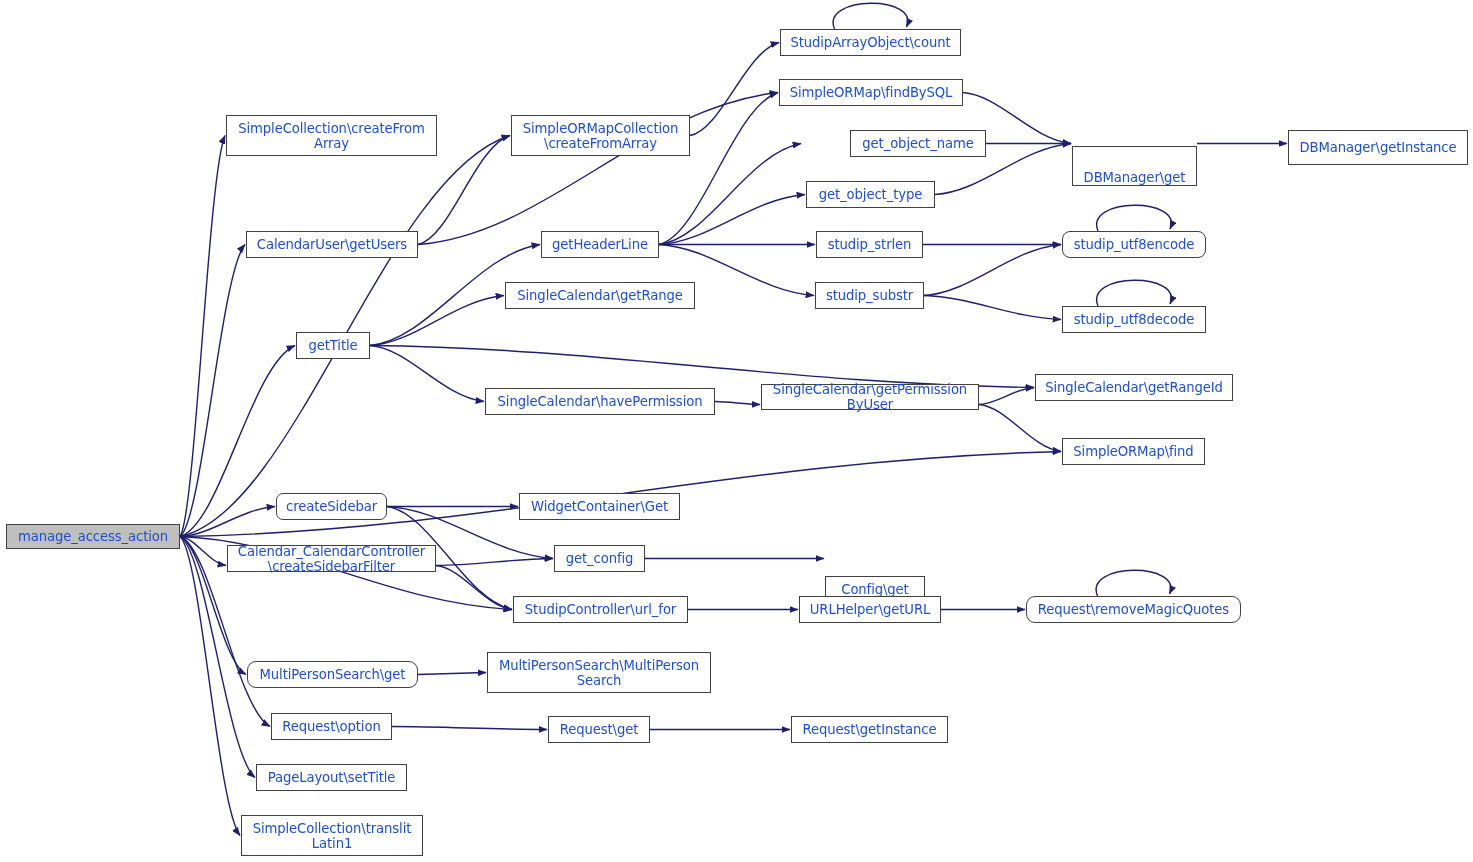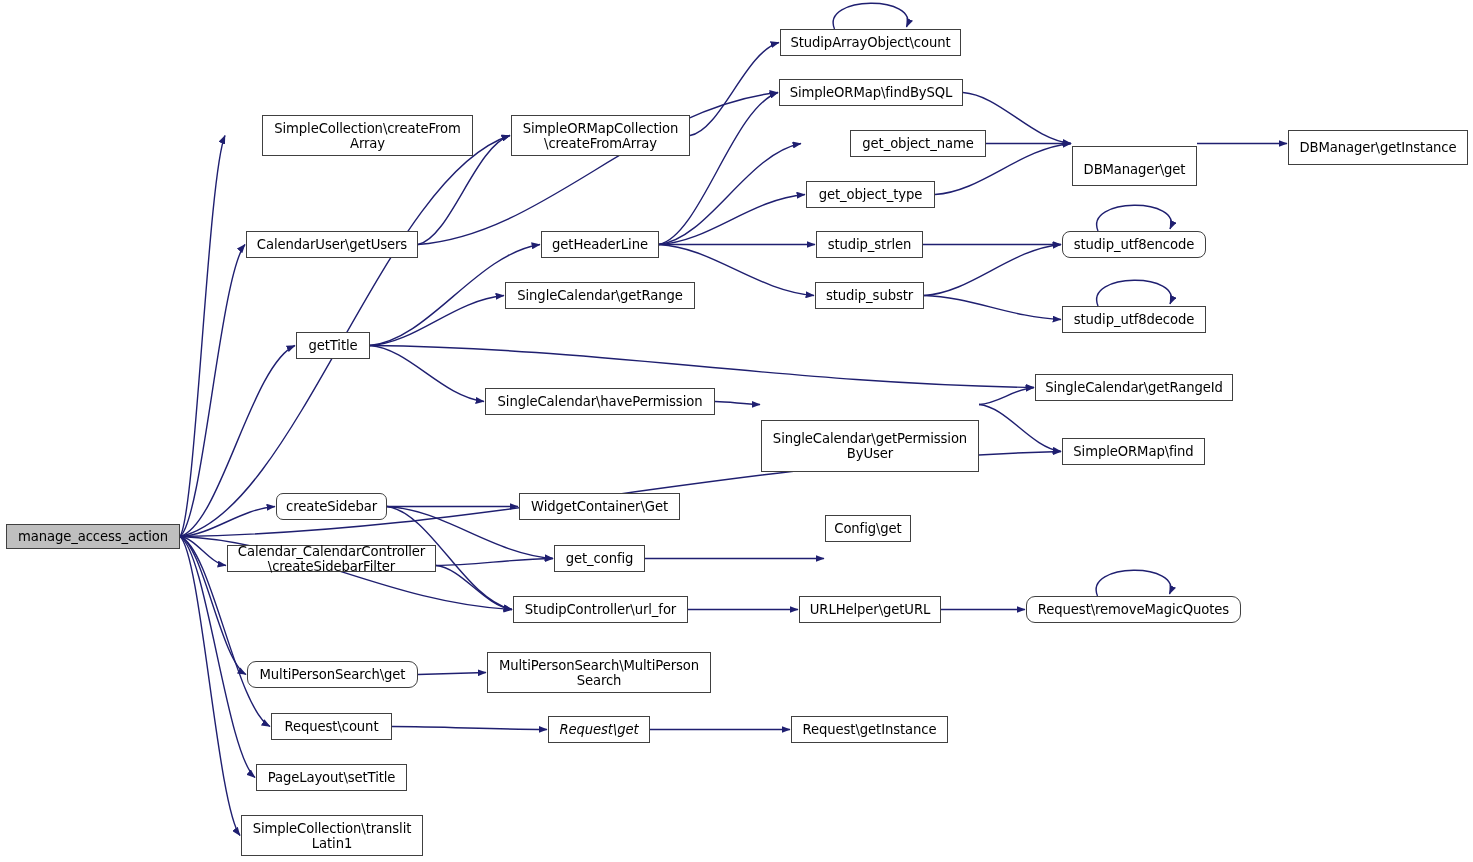--- a/index.html
+++ b/index.html
@@ -32,23 +32,23 @@
     box-sizing: border-box;
     border: 1px solid #404040;
     background: #ffffff;
     display: flex;
     align-items: center;
     justify-content: center;
     text-align: center;
     font-family: "DejaVu Sans", sans-serif;
     font-size: 13.2px;
     line-height: 15px;
-    color: #000000;
+    color: #1d4ed8;
     white-space: pre-line;
-    padding: 8px 4px;
+    padding: 0 4px;
     letter-spacing: -0.1px;
   }
   .node-box.root {
     background: #bfbfbf;
   }
   .node-label {
     display: block;
     width: 100%;
   }
 </style>
@@ -109,55 +109,55 @@
         <path d="M 688 609.5 L 798 609.5" marker-end="url(#arrowhead)"></path>
         <path d="M 941 609.5 L 1025 609.5" marker-end="url(#arrowhead)"></path>
         <path d="M 1097.5 596 C 1083.5 562 1183.5 562 1169.5 594" marker-end="url(#arrowhead)"></path>
         <path d="M 418 674.5 L 486 672.5" marker-end="url(#arrowhead)"></path>
         <path d="M 392 726.5 C 446.25 726.68 488.1 729.2 547 729.5" marker-end="url(#arrowhead)"></path>
         <path d="M 650 729.5 L 790 729.5" marker-end="url(#arrowhead)"></path>
       </g>
   </svg>
   <div id="node-layer">
       <div class="node-box root" style="left: 6px; top: 524px; width: 174px; height: 25px;"><span class="node-label">manage_access_action</span></div>
-      <div class="node-box" style="left: 226px; top: 115px; width: 211px; height: 41px; margin-left: 36px;"><span class="node-label">SimpleCollection\createFrom
+      <div class="node-box" style="left: 226px; top: 115px; width: 211px; height: 41px;"><span class="node-label">SimpleCollection\createFrom
 Array</span></div>
       <div class="node-box" style="left: 246px; top: 231px; width: 172px; height: 27px;"><span class="node-label">CalendarUser\getUsers</span></div>
       <div class="node-box" style="left: 511px; top: 115px; width: 179px; height: 41px;"><span class="node-label">SimpleORMapCollection
 \createFromArray</span></div>
       <div class="node-box" style="left: 780px; top: 29px; width: 181px; height: 27px;"><span class="node-label">StudipArrayObject\count</span></div>
       <div class="node-box" style="left: 779px; top: 79px; width: 184px; height: 27px;"><span class="node-label">SimpleORMap\findBySQL</span></div>
       <div class="node-box" style="left: 802px; top: 130px; width: 136px; height: 27px; margin-left: 48px;"><span class="node-label">get_object_name</span></div>
       <div class="node-box" style="left: 806px; top: 181px; width: 129px; height: 27px;"><span class="node-label">get_object_type</span></div>
       <div class="node-box" style="left: 1072px; top: 146px; width: 125px; height: 40px; align-items: flex-end;"><span class="node-label">DBManager\get</span></div>
       <div class="node-box" style="left: 1288px; top: 130px; width: 180px; height: 35px;"><span class="node-label">DBManager\getInstance</span></div>
       <div class="node-box" style="left: 541px; top: 231px; width: 118px; height: 27px;"><span class="node-label">getHeaderLine</span></div>
       <div class="node-box" style="left: 816px; top: 231px; width: 107px; height: 27px;"><span class="node-label">studip_strlen</span></div>
       <div class="node-box" style="left: 815px; top: 282px; width: 109px; height: 27px;"><span class="node-label">studip_substr</span></div>
       <div class="node-box" style="left: 1062px; top: 231px; width: 144px; height: 27px; border-radius: 8px;"><span class="node-label">studip_utf8encode</span></div>
       <div class="node-box" style="left: 1062px; top: 306px; width: 144px; height: 27px;"><span class="node-label">studip_utf8decode</span></div>
       <div class="node-box" style="left: 505px; top: 282px; width: 190px; height: 27px;"><span class="node-label">SingleCalendar\getRange</span></div>
       <div class="node-box" style="left: 296px; top: 332px; width: 74px; height: 27px;"><span class="node-label">getTitle</span></div>
       <div class="node-box" style="left: 485px; top: 388px; width: 230px; height: 27px;"><span class="node-label">SingleCalendar\havePermission</span></div>
-      <div class="node-box" style="left: 761px; top: 384px; width: 218px; height: 52px; margin-top: 36px;"><span class="node-label">SingleCalendar\getPermission
+      <div class="node-box" style="left: 761px; top: 384px; width: 218px; height: 26px;"><span class="node-label">SingleCalendar\getPermission
 ByUser</span></div>
       <div class="node-box" style="left: 1035px; top: 374px; width: 198px; height: 27px;"><span class="node-label">SingleCalendar\getRangeId</span></div>
       <div class="node-box" style="left: 1062px; top: 438px; width: 143px; height: 27px;"><span class="node-label">SimpleORMap\find</span></div>
       <div class="node-box" style="left: 276px; top: 493px; width: 111px; height: 27px; border-radius: 7px;"><span class="node-label">createSidebar</span></div>
       <div class="node-box" style="left: 519px; top: 493px; width: 161px; height: 27px;"><span class="node-label">WidgetContainer\Get</span></div>
       <div class="node-box" style="left: 227px; top: 545px; width: 209px; height: 27px;"><span class="node-label">Calendar_CalendarController
 \createSidebarFilter</span></div>
       <div class="node-box" style="left: 554px; top: 545px; width: 91px; height: 27px;"><span class="node-label">get_config</span></div>
-      <div class="node-box" style="left: 825px; top: 515px; width: 86px; height: 27px;"><span class="node-label">Config\get</span></div>
+      <div class="node-box" style="left: 825px; top: 576px; width: 100px; height: 27px;"><span class="node-label">Config\get</span></div>
       <div class="node-box" style="left: 513px; top: 596px; width: 175px; height: 27px;"><span class="node-label">StudipController\url_for</span></div>
       <div class="node-box" style="left: 799px; top: 596px; width: 142px; height: 27px;"><span class="node-label">URLHelper\getURL</span></div>
       <div class="node-box" style="left: 1026px; top: 596px; width: 215px; height: 27px; border-radius: 9px;"><span class="node-label">Request\removeMagicQuotes</span></div>
       <div class="node-box" style="left: 247px; top: 661px; width: 171px; height: 27px; border-radius: 9px;"><span class="node-label">MultiPersonSearch\get</span></div>
       <div class="node-box" style="left: 487px; top: 652px; width: 224px; height: 41px;"><span class="node-label">MultiPersonSearch\MultiPerson
 Search</span></div>
-      <div class="node-box" style="left: 271px; top: 713px; width: 121px; height: 27px;"><span class="node-label">Request\count</span></div>
-      <div class="node-box" style="left: 548px; top: 716px; width: 102px; height: 27px; font-style: italic;"><span class="node-label">Request\get</span></div>
+      <div class="node-box" style="left: 271px; top: 713px; width: 121px; height: 27px;"><span class="node-label">Request\option</span></div>
+      <div class="node-box" style="left: 548px; top: 716px; width: 102px; height: 27px;"><span class="node-label">Request\get</span></div>
       <div class="node-box" style="left: 791px; top: 716px; width: 157px; height: 27px;"><span class="node-label">Request\getInstance</span></div>
       <div class="node-box" style="left: 256px; top: 764px; width: 151px; height: 27px;"><span class="node-label">PageLayout\setTitle</span></div>
       <div class="node-box" style="left: 241px; top: 815px; width: 182px; height: 41px;"><span class="node-label">SimpleCollection\translit
 Latin1</span></div>
     </div>
 </div>
 
 </body></html>

